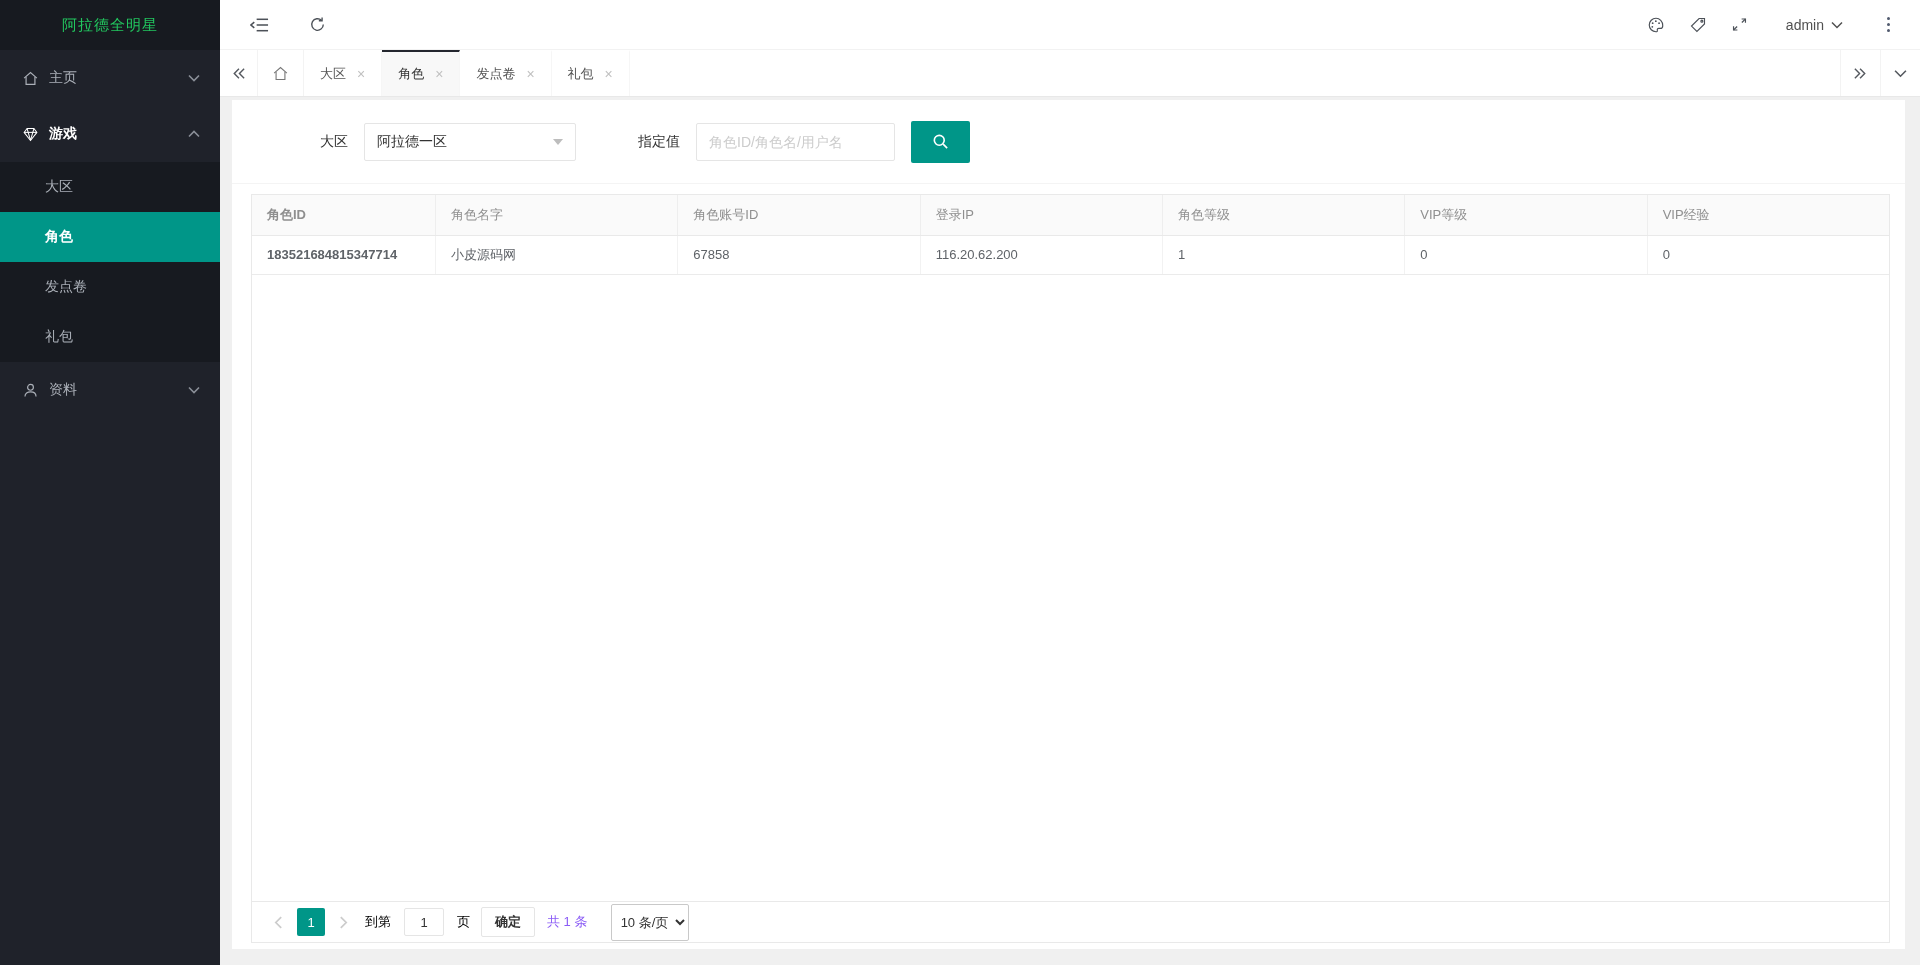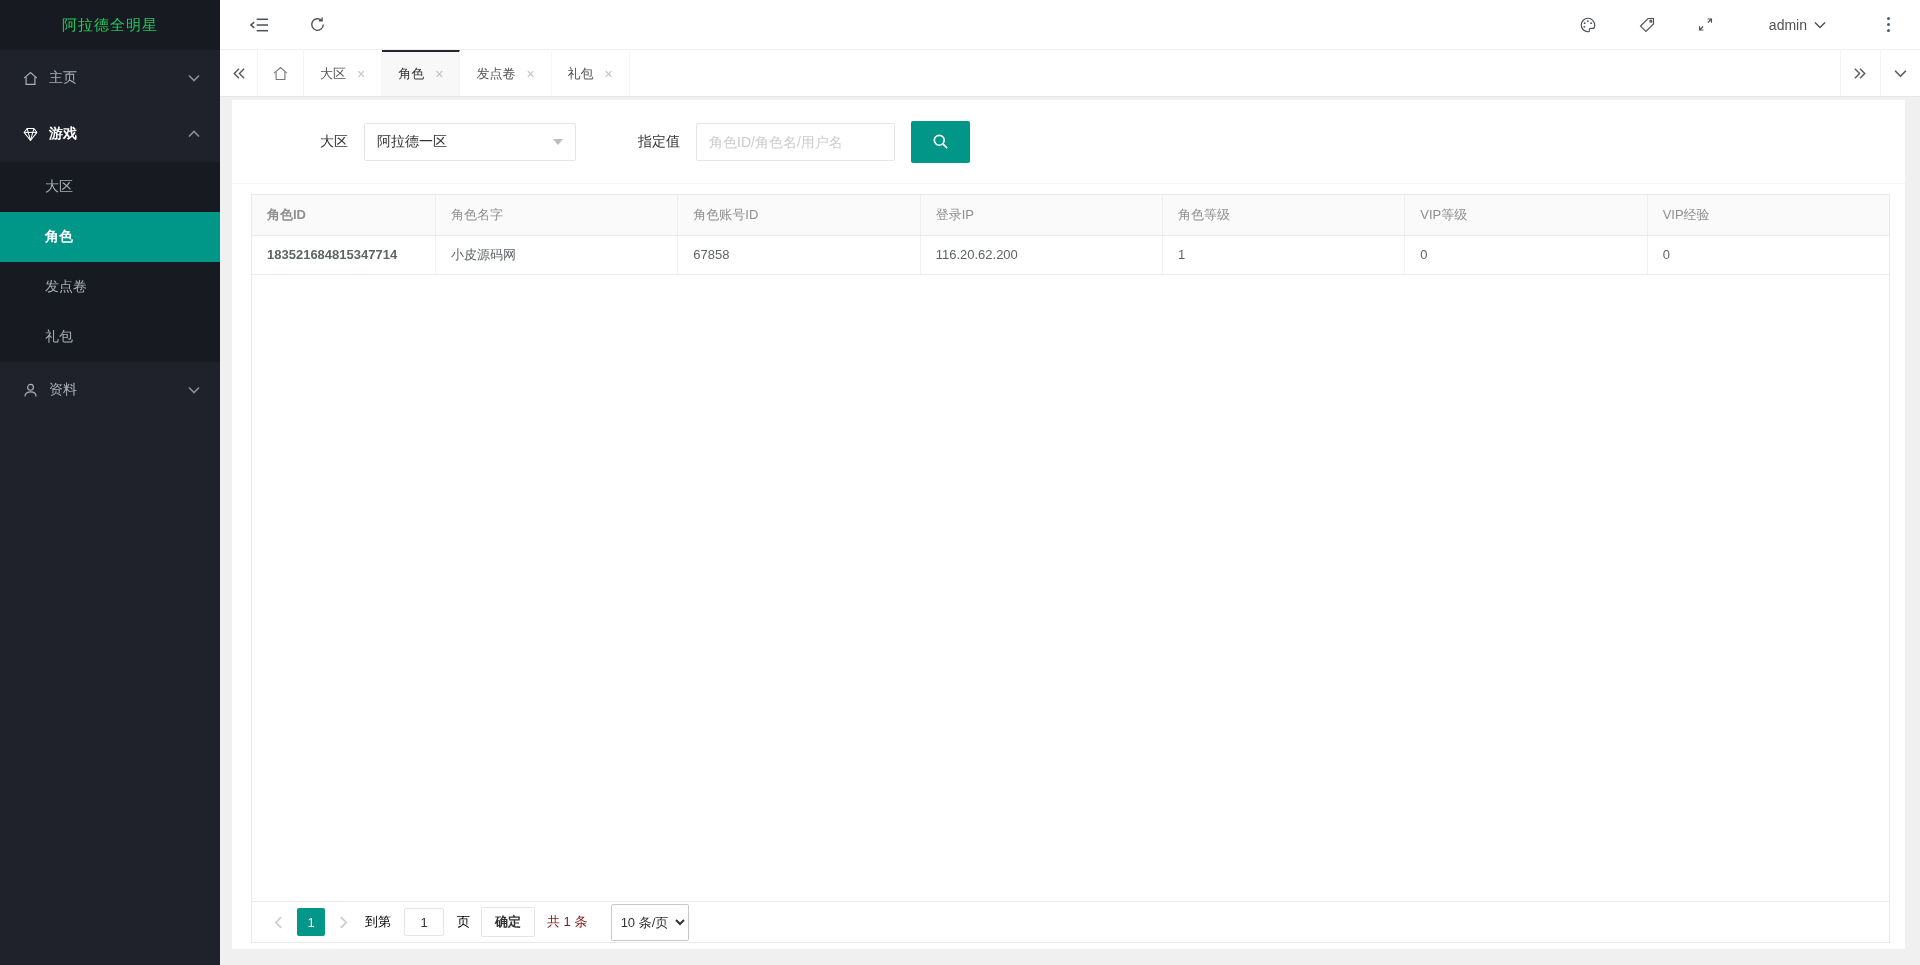--- a/index.html
+++ b/index.html
@@ -24,21 +24,21 @@
   .submenu { background:var(--sidebar-dark); }
   .sub-item { height:50px; display:flex; align-items:center; padding-left:45px; cursor:pointer; color:#abb0b8; }
   .sub-item.active { background:var(--accent); color:#fff; font-weight:bold; }
 
   
   .main { flex:1; min-width:0; display:flex; flex-direction:column; }
 
   .topbar { height:50px; background:#fff; border-bottom:1px solid #f2f2f2; display:flex; align-items:center; color:#4c5158; }
   .tb-left { display:flex; align-items:center; gap:40px; padding-left:30px; }
   .tb-icon { cursor:pointer; display:flex; }
-  .tb-right { margin-left:auto; display:flex; align-items:center; gap:41px; padding-right:24px; }
+  .tb-right { margin-left:auto; display:flex; align-items:center; gap:24px; padding-right:24px; }
   .admin-box { display:flex; align-items:center; gap:7px; font-size:14px; color:#515151; cursor:pointer; margin:0 14px; }
   .kebab { display:flex; flex-direction:column; gap:3px; padding:4px 6px; cursor:pointer; }
   .kebab i { width:3px; height:3px; border-radius:50%; background:#515a6e; }
 
   .tabbar { height:47px; background:#fff; border-bottom:1px solid #e8e8e8; display:flex; align-items:stretch; }
   .tab-nav-btn { width:38px; display:flex; align-items:center; justify-content:center; border-right:1px solid #f3f3f3; color:#55595f; cursor:pointer; }
   .tab-home { width:46px; display:flex; align-items:center; justify-content:center; border-right:1px solid #f3f3f3; color:#666; cursor:pointer; }
   .tab { display:flex; align-items:center; gap:11px; padding:0 16px; font-size:13px; color:#555;
     border-top:2px solid transparent; border-right:1px solid #f6f6f6; cursor:pointer; }
   .tab .tab-close { color:#c0c0c0; font-size:14px; line-height:1; }
@@ -77,21 +77,21 @@
   
   .tfoot { flex:0 0 41px; border-top:1px solid #e9e9e9; display:flex; align-items:center; padding-left:14px; }
   .pg-arrow { color:#ccc; padding:0 8px; display:flex; cursor:pointer; }
   .pg-page { width:28px; height:28px; margin:0 6px; background:var(--accent); color:#fff; font-size:13px;
     display:flex; align-items:center; justify-content:center; border-radius:2px; cursor:pointer; }
   .pg-text { color:#000000; font-size:13px; margin:0 9px; }
   .pg-input { width:40px; height:28px; margin:0 4px; border:1px solid #e5e5e5; border-radius:2px; text-align:center;
     font-size:13px; color:#333; outline:none; font-family:"Liberation Sans",sans-serif; }
   .pg-confirm { height:30px; margin:0 2px; padding:0 13px; background:#fff; border:1px solid #e5e5e5; border-radius:2px;
     font-size:13px; color:#333; font-weight:bold; cursor:pointer; font-family:"Liberation Sans",sans-serif; }
-  .pg-total { font-size:13px; color:#7f1d1d; margin:0 10px; white-space:nowrap; }
+  .pg-total { font-size:13px; color:#8b5cf6; margin:0 10px; white-space:nowrap; }
   .pg-size { height:37px; margin-left:14px; border:1px solid #c9c9c9; border-radius:2px; background:#fff;
     font-size:13px; color:#333; padding:0 4px; font-family:"Liberation Sans",sans-serif;text-align:center; }
 </style>
 </head>
 <body>
 
 <aside class="sidebar">
   <div class="side-header">阿拉德全明星</div>
 
   <div class="nav-item">

